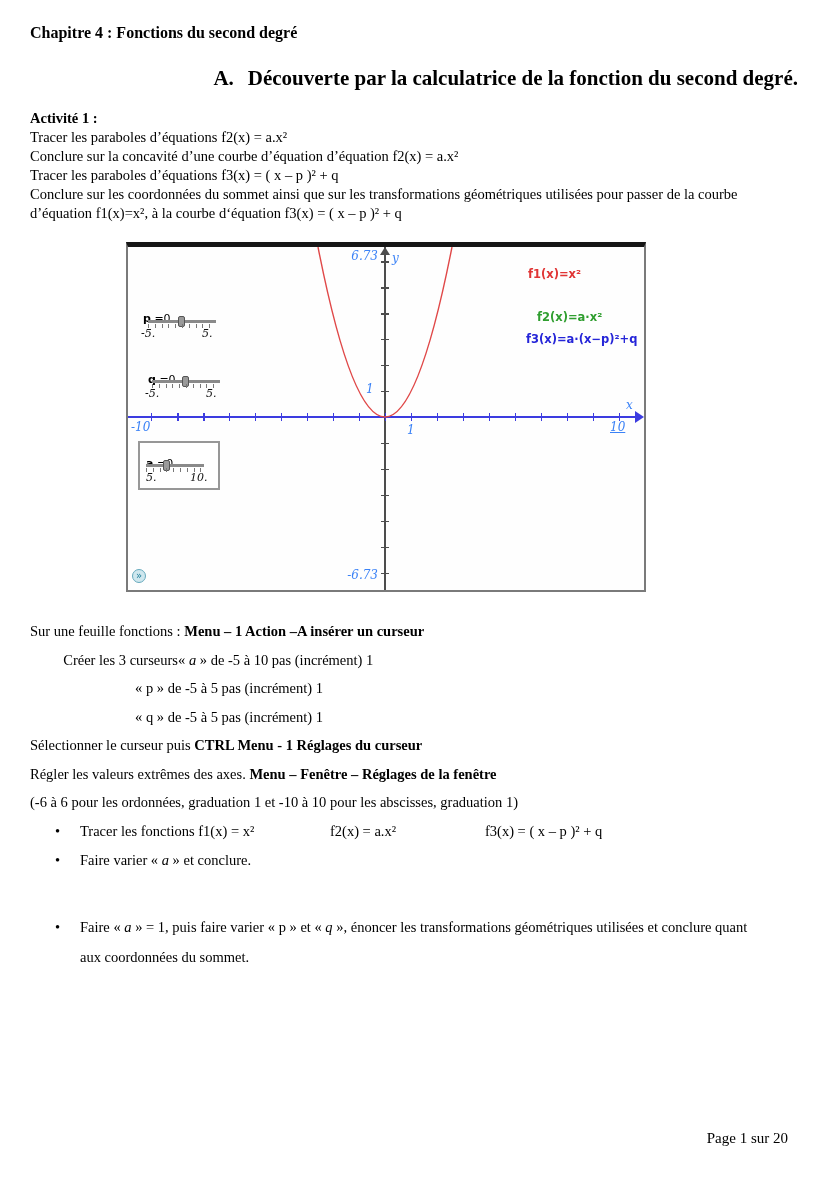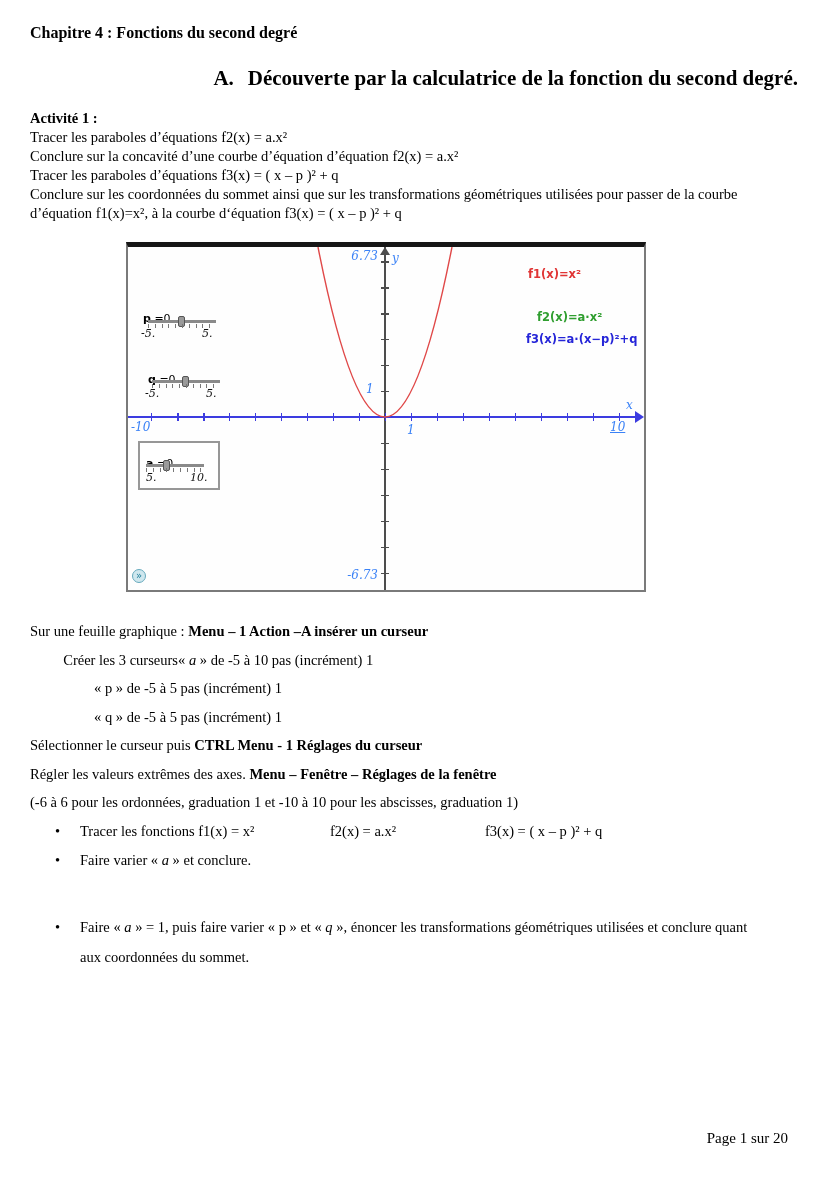--- a/index.html
+++ b/index.html
@@ -58,21 +58,21 @@
   .expand-icon { position:absolute; left:4px; top:322px; width:14px; height:14px;
                  border-radius:50%; background:#cfe7ee; border:1px solid #66aabd;
                  color:#1f7f9b; font-size:10px; line-height:12px; text-align:center;
                  box-sizing:border-box; }
 
   
   .instructions { margin:30px 30px 0 30px; }
   .iline { line-height:19px; margin-bottom:9.5px; }
   .cursor-row { display:flex; }
   .cursor-label { width:148px; flex:none;text-align:right; }
-  .cursor-indent { margin-left:64px; }
+  .cursor-indent { margin-left:105px; }
   .bullet-row { display:flex; padding-left:25px; margin-bottom:10px; line-height:19px; }
   .bullet-marker { width:25px; flex:none; }
   .b1-seg1 { display:inline-block; width:250px; }
   .b1-seg2 { display:inline-block; width:155px; }
   .bullet3 { margin-top:42px; width:710px; line-height:30px; }
   .footer { position:absolute; top:1130px; right:40px; font-size:15px; }
 </style>
 </head>
 <body>
 
@@ -150,21 +150,21 @@
           <div class="srange" style="left:0px; top:25px;">5.</div>
           <div class="srange" style="left:44px; top:25px;">10.</div>
         </div>
       </div>
 
       <div class="expand-icon">»</div>
     </div>
   </div>
 
   <div class="instructions">
-    <div class="iline"><span>Sur une feuille graphique : </span><b>Menu – 1 Action –A insérer un curseur</b></div>
+    <div class="iline"><span>Sur une feuille fonctions : </span><b>Menu – 1 Action –A insérer un curseur</b></div>
 
     <div class="iline cursor-row">
       <span class="cursor-label">Créer les 3 curseurs</span>
       <span><span>« </span><span class="ivar">a</span><span> » de -5 à 10 pas (incrément) 1</span></span>
     </div>
     <div class="iline cursor-indent">« p » de -5 à 5 pas (incrément) 1</div>
     <div class="iline cursor-indent">« q » de -5 à 5 pas (incrément) 1</div>
 
     <div class="iline"><span>Sélectionner le curseur puis </span><b>CTRL Menu  - 1 Réglages du curseur</b></div>
     <div class="iline"><span>Régler les valeurs extrêmes des axes. </span><b>Menu – Fenêtre – Réglages de la fenêtre</b></div>

